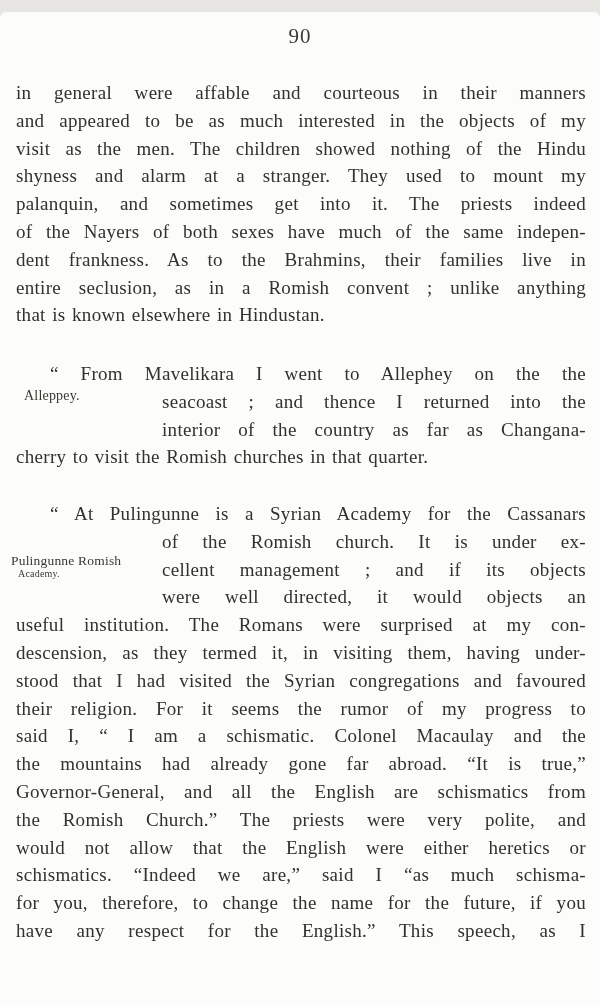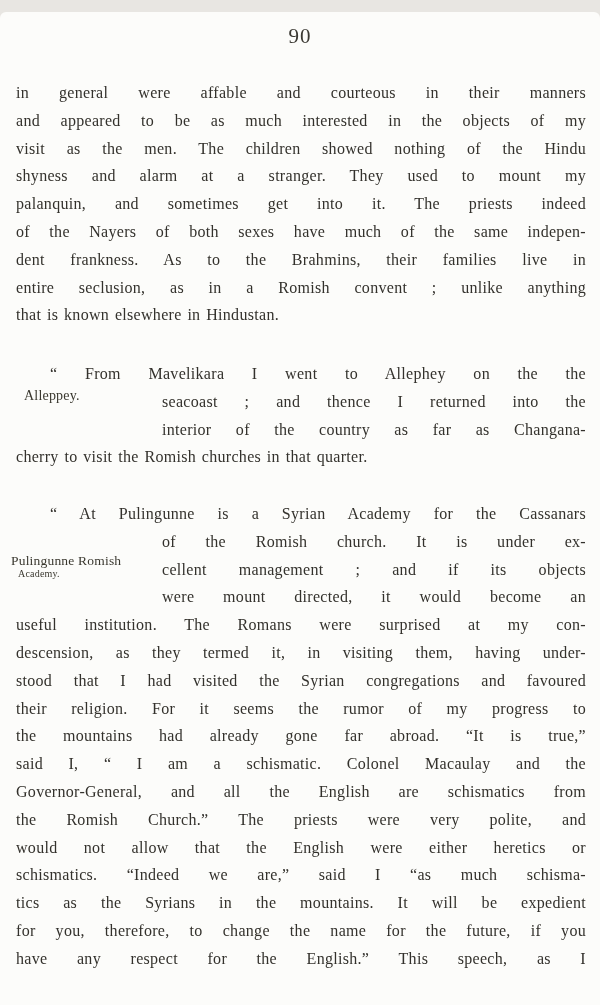--- a/index.html
+++ b/index.html
@@ -27,21 +27,21 @@
     font-size: 21px;
     letter-spacing: 1px;
     color: #3b3933;
   }
   .textblock {
     position: absolute;
     left: 16px;
     width: 570px;
   }
   .line {
-    font-size: 16px;
+    font-size: 19px;
     line-height: 27.8px;
     word-spacing: 1.5px;
     letter-spacing: 0.3px;
     text-align: justify;
     text-align-last: justify;
     white-space: normal;
   }
   .line.end {
     text-align-last: left;
   }
@@ -90,29 +90,28 @@
     <div class="line beside-note">interior of the country as far as Changana-</div>
     <div class="line end">cherry to visit the Romish churches in that quarter.</div>
   </div>
 
   <div class="sidenote" id="sidenote-pulingunne-1">Pulingunne Romish</div>
   <div class="sidenote" id="sidenote-pulingunne-2">Academy.</div>
   <div class="textblock" id="para3">
     <div class="line first-indent">“ At Pulingunne is a Syrian Academy for the Cassanars</div>
     <div class="line beside-note">of the Romish church. It is under ex-</div>
     <div class="line beside-note">cellent management ; and if its objects</div>
-    <div class="line beside-note">were mount directed, it would become an</div>
+    <div class="line beside-note">were well directed, it would objects an</div>
     <div class="line">useful institution. The Romans were surprised at my con-</div>
     <div class="line">descension, as they termed it, in visiting them, having under-</div>
     <div class="line">stood that I had visited the Syrian congregations and favoured</div>
     <div class="line">their religion. For it seems the rumor of my progress to</div>
+    <div class="line">said I, “ I am a schismatic. Colonel Macaulay and the</div>
     <div class="line">the mountains had already gone far abroad. “It is true,”</div>
-    <div class="line">said I, “ I am a schismatic. Colonel Macaulay and the</div>
     <div class="line">Governor-General, and all the English are schismatics from</div>
     <div class="line">the Romish Church.” The priests were very polite, and</div>
     <div class="line">would not allow that the English were either heretics or</div>
     <div class="line">schismatics. “Indeed we are,” said I “as much schisma-</div>
-    <div class="line">tics as the Syrians in the mountains. It will be expedient</div>
     <div class="line">for you, therefore, to change the name for the future, if you</div>
     <div class="line">have any respect for the English.” This speech, as I</div>
   </div>
 
 </div>
 
 </body></html>

